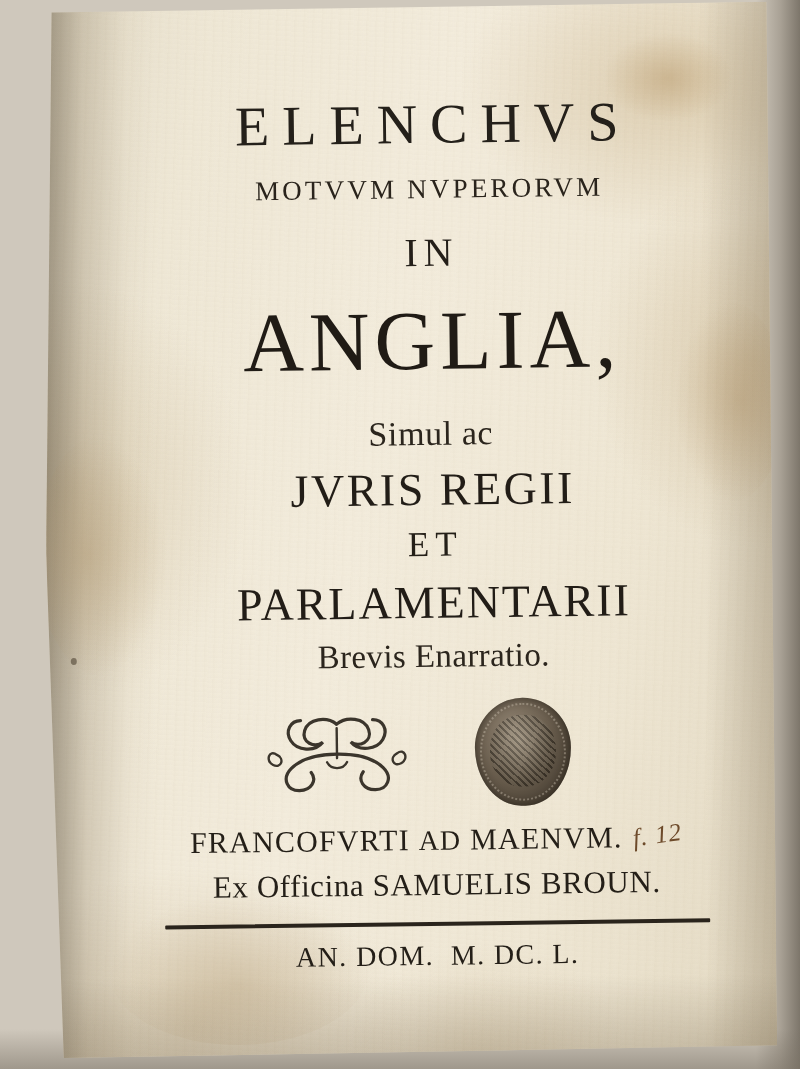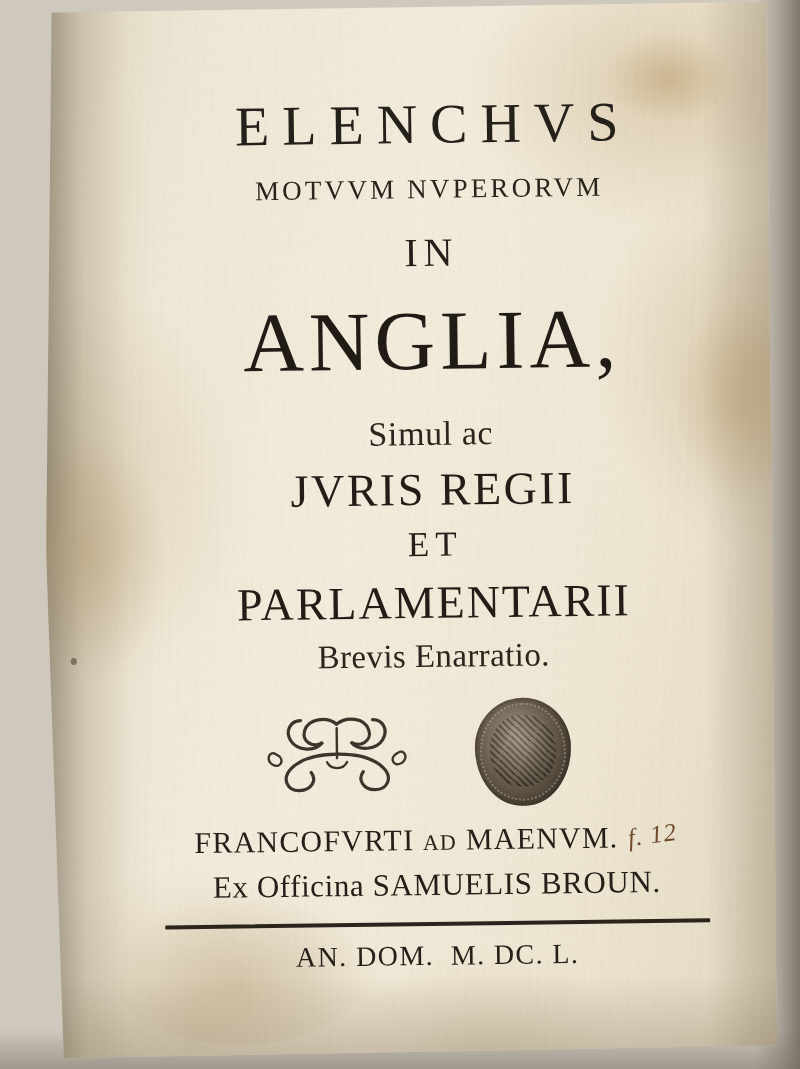--- a/index.html
+++ b/index.html
@@ -218,21 +218,21 @@
     border: 2px dotted rgba(225,216,198,.35);
   }
 
   
   .t-imprint1 {
     font-size: 30px;
     letter-spacing: 1.2px;
     margin-top: 6px;
     color: #241f18;
   }
-  .t-imprint1 .sc { font-size: 22px; }
+  .t-imprint1 .sc { font-size: 28px; }
   .t-imprint2 {
     font-size: 31px;
     letter-spacing: .6px;
     margin-top: 14px;
     color: #241f18;
   }
 
   .manuscript {
     display: inline-block;
     font-family: "Liberation Serif", serif;

